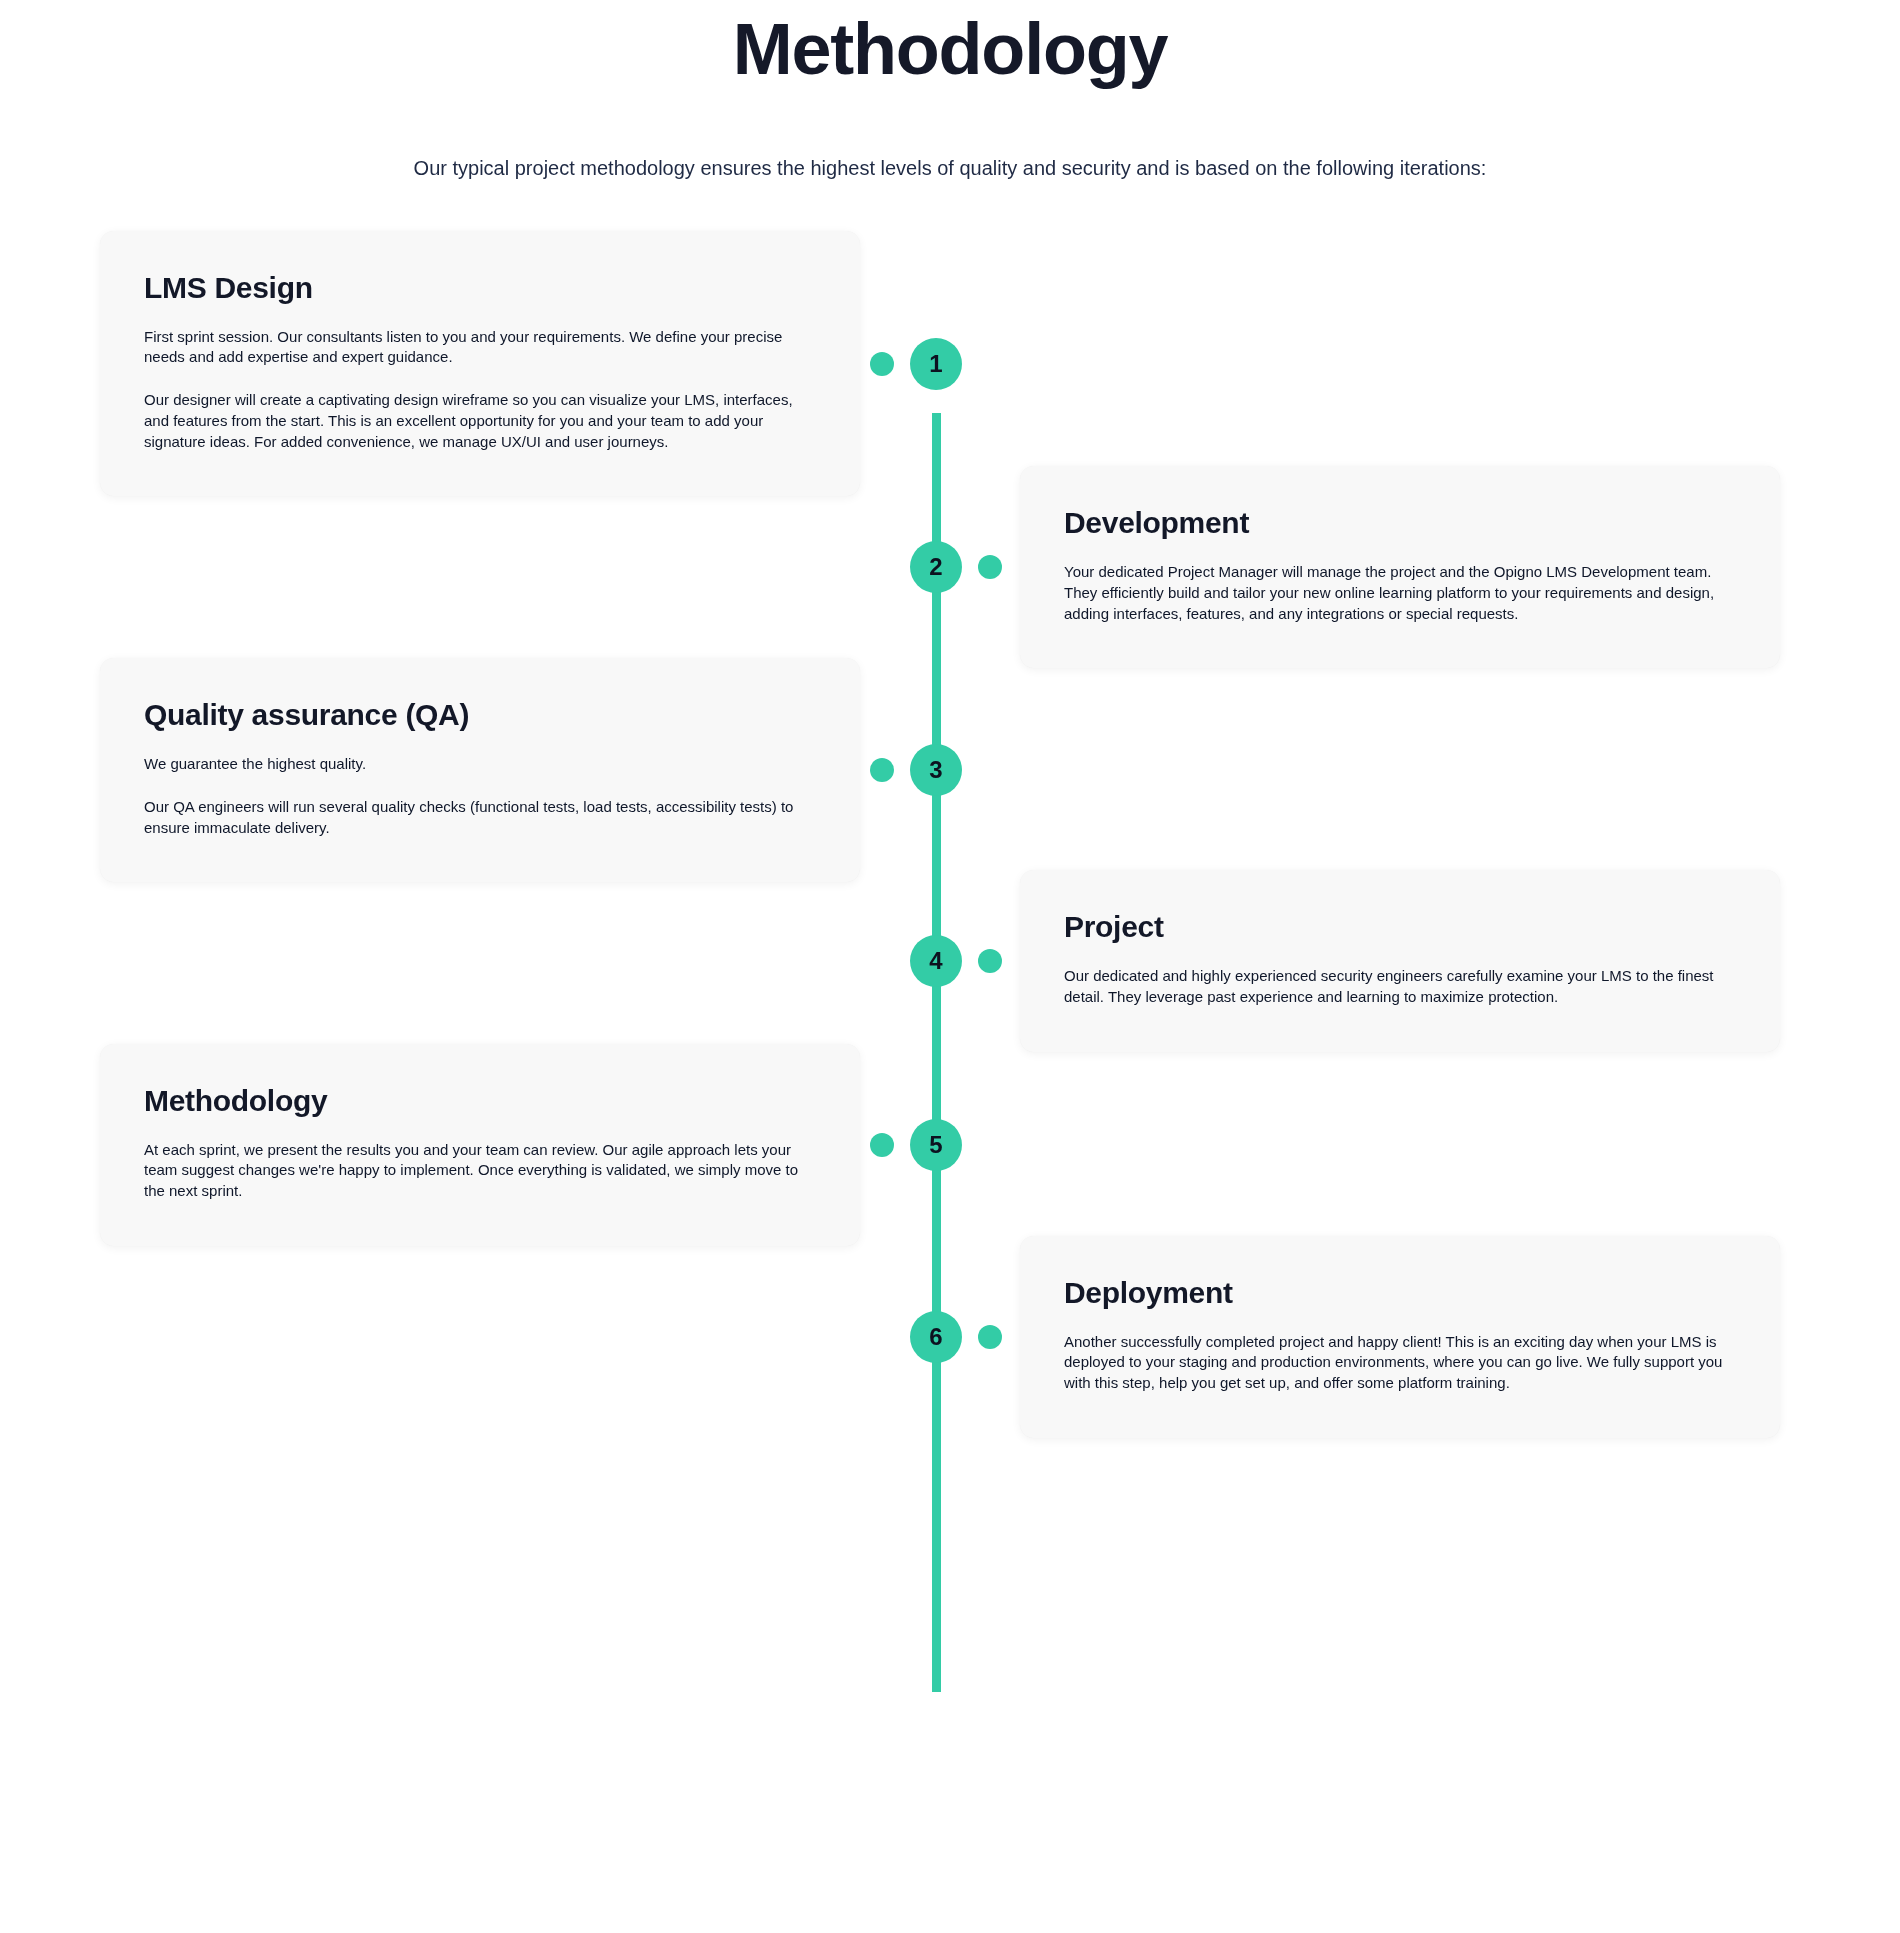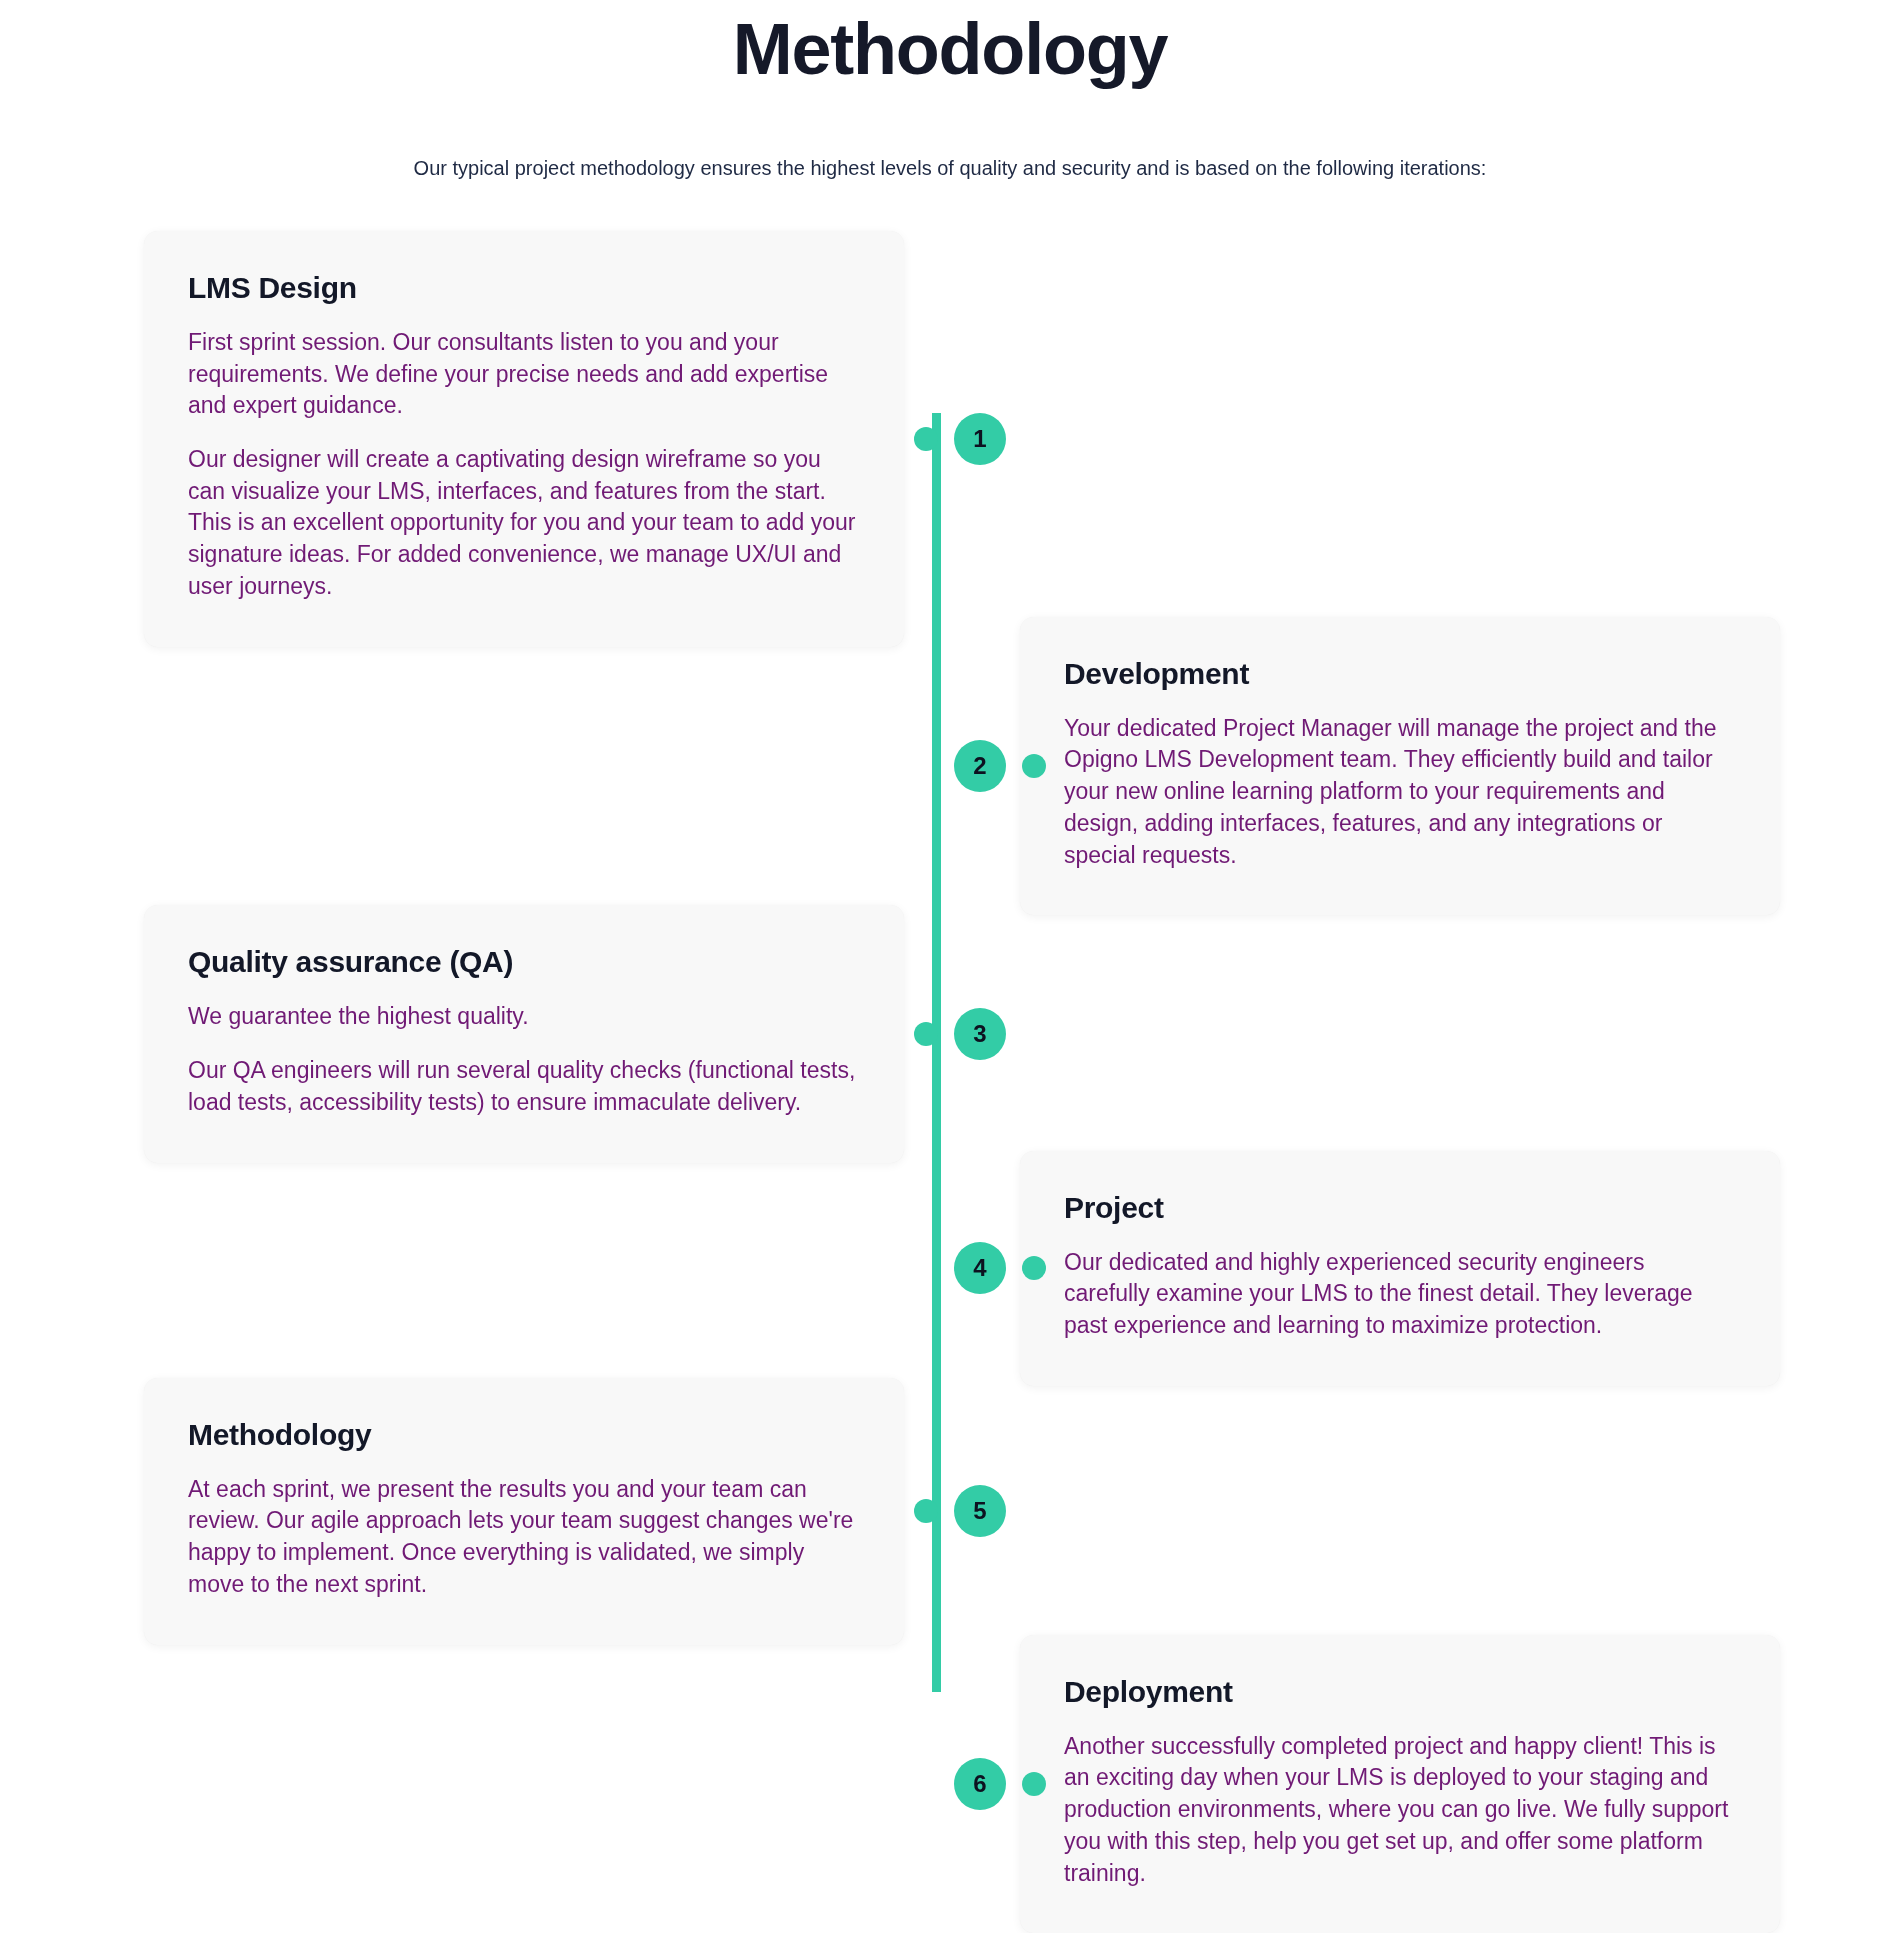--- a/index.html
+++ b/index.html
@@ -57,21 +57,20 @@
     width: 9px;
     height: 1310px;
     background: #33CCA6;
     z-index: 1;
   }
 
   .step {
     position: relative;
     width: 1900px;
     min-height: 10px;
-    padding-left: 44px;
   }
 
   
   .step-row {
     position: relative;
     display: flex;
     align-items: center;
   }
 
   .card {
@@ -84,23 +83,23 @@
 
   .card-title {
     font-size: 30px;
     font-weight: 700;
     color: #131828;
     letter-spacing: -0.3px;
     margin-bottom: 22px;
   }
 
   .card-para {
-    font-size: 23px;
+    font-size: 15px;
     line-height: 1.38;
-    color: #701a75;
+    color: #0f172a;
     margin-bottom: 22px;
   }
   .card-para:last-child { margin-bottom: 0; }
 
   
   .marker {
     position: absolute;
     top: 50%;
     left: 870px;
     transform: translateY(-50%);

